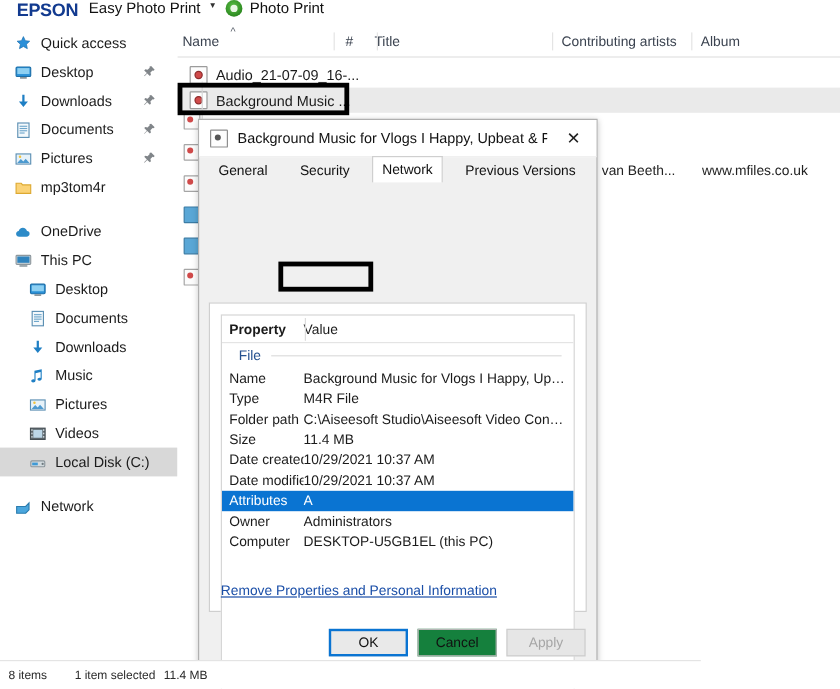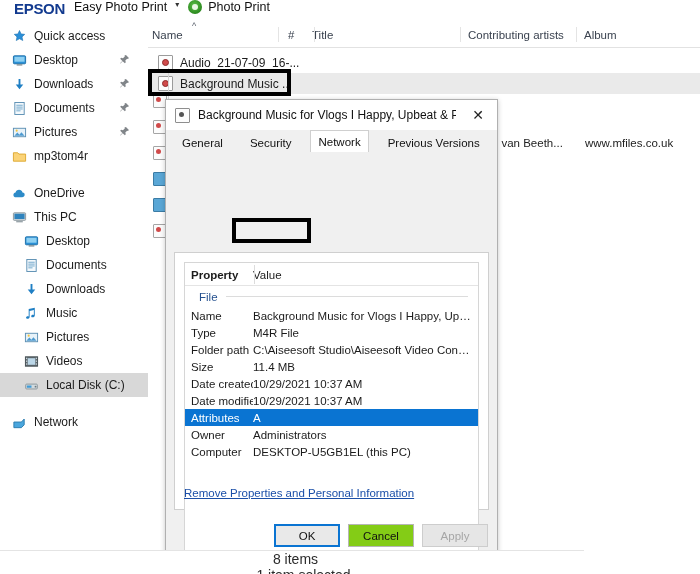--- a/index.html
+++ b/index.html
@@ -58,21 +58,21 @@
   
   .strip{position:absolute;left:5px;width:12px;height:12px;border:1px solid #a5a5a5;
     background:#fcfcfc;border-radius:1px;}
   .strip.blue{background:#5aa7d6;border-color:#3b7ca5;}
   .strip.red:after{content:"";position:absolute;left:2px;top:2px;width:5px;height:5px;
     border-radius:50%;background:#d04a4a;}
   .vline{position:absolute;left:20px;top:44px;width:1px;height:420px;background:#d6d6d6;}
 
   
   .statusbar{position:absolute;left:0;top:550px;width:584px;height:24px;background:#fff;
-    border-top:1px solid #e4e4e4;display:flex;align-items:center;font-size:14px;color:#2b2b2b;flex-direction:column;}
+    border-top:1px solid #e4e4e4;display:flex;align-items:center;font-size:10px;color:#2b2b2b;}
   .st1{margin-left:7px;}
   .st2{margin-left:23px;}
   .st3{margin-left:7px;}
 
   
   .dialog{position:absolute;left:165px;top:99px;width:333px;height:458px;
     background:#f0f0f0;border:1px solid #b0b0b0;box-shadow:0 1px 5px rgba(0,0,0,.22);
     box-sizing:border-box;}
   .dlg-title{height:30px;background:#ffffff;display:flex;align-items:center;
     position:relative;border-bottom:1px solid #f0f0f0;}
@@ -104,21 +104,21 @@
 
   .prow{display:flex;align-items:center;height:17px;font-size:11.5px;color:#1b1b1b;white-space:nowrap;}
   .prow.hl{background:#0a74d2;color:#fff;}
   .pkey{width:68px;flex:0 0 68px;padding-left:6px;box-sizing:border-box;overflow:hidden;}
   .pval{overflow:hidden;text-overflow:ellipsis;padding-right:6px;}
 
   .removelink{position:absolute;left:9px;bottom:10px;font-size:11.5px;color:#1b4fa8;
     text-decoration:underline;}
 
   .btnrow{position:absolute;right:9px;bottom:9px;display:flex;gap:8px;}
-  .btn{width:66px;height:23px;border:1px solid #b6b6b6;background:#84cc16;font-size:11.5px;
+  .btn{width:66px;height:23px;border:1px solid #b6b6b6;background:#15803d;font-size:11.5px;
     color:#111;display:flex;align-items:center;justify-content:center;box-sizing:border-box;}
   .btn.primary{border:2px solid #0a74d2;background:#e9e9e9;}
   .btn.disabled{color:#a6a6a6;background:#e6e6e6;border-color:#cdcdcd;}
 
   
   .annot{position:absolute;border:4px solid #000;box-sizing:border-box;background:transparent;}
 </style>
 </head>
 <body>
 

